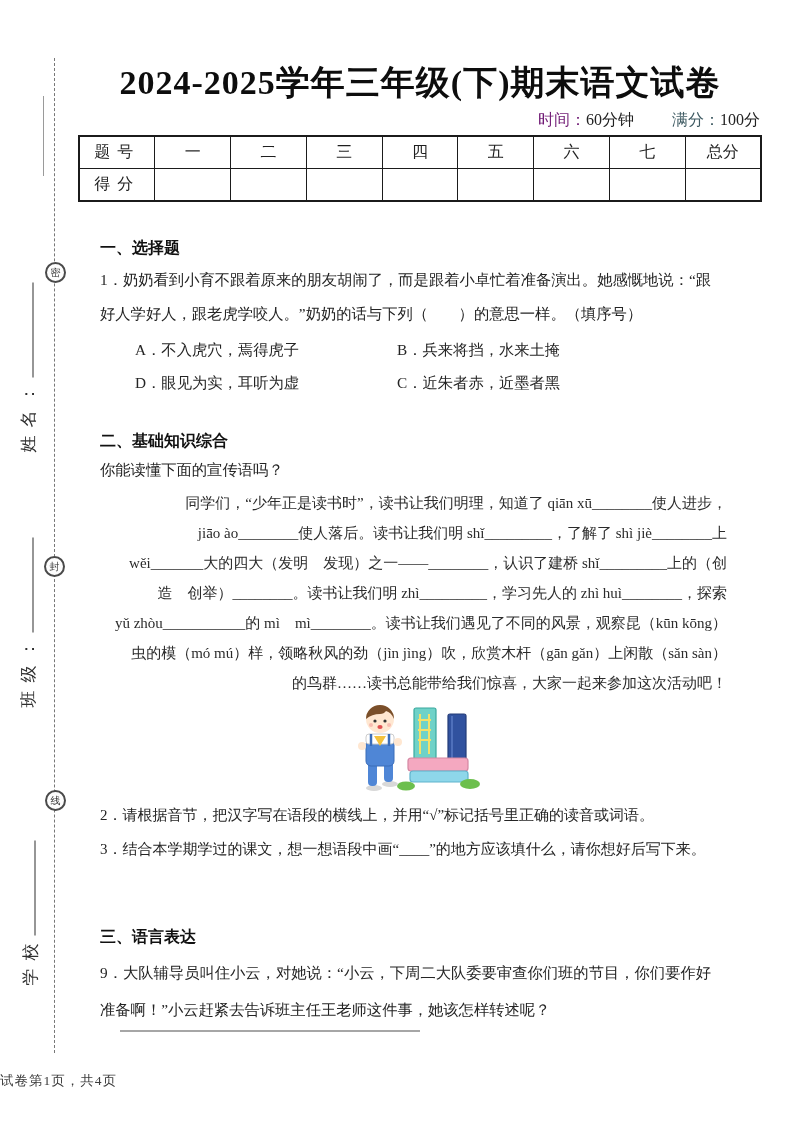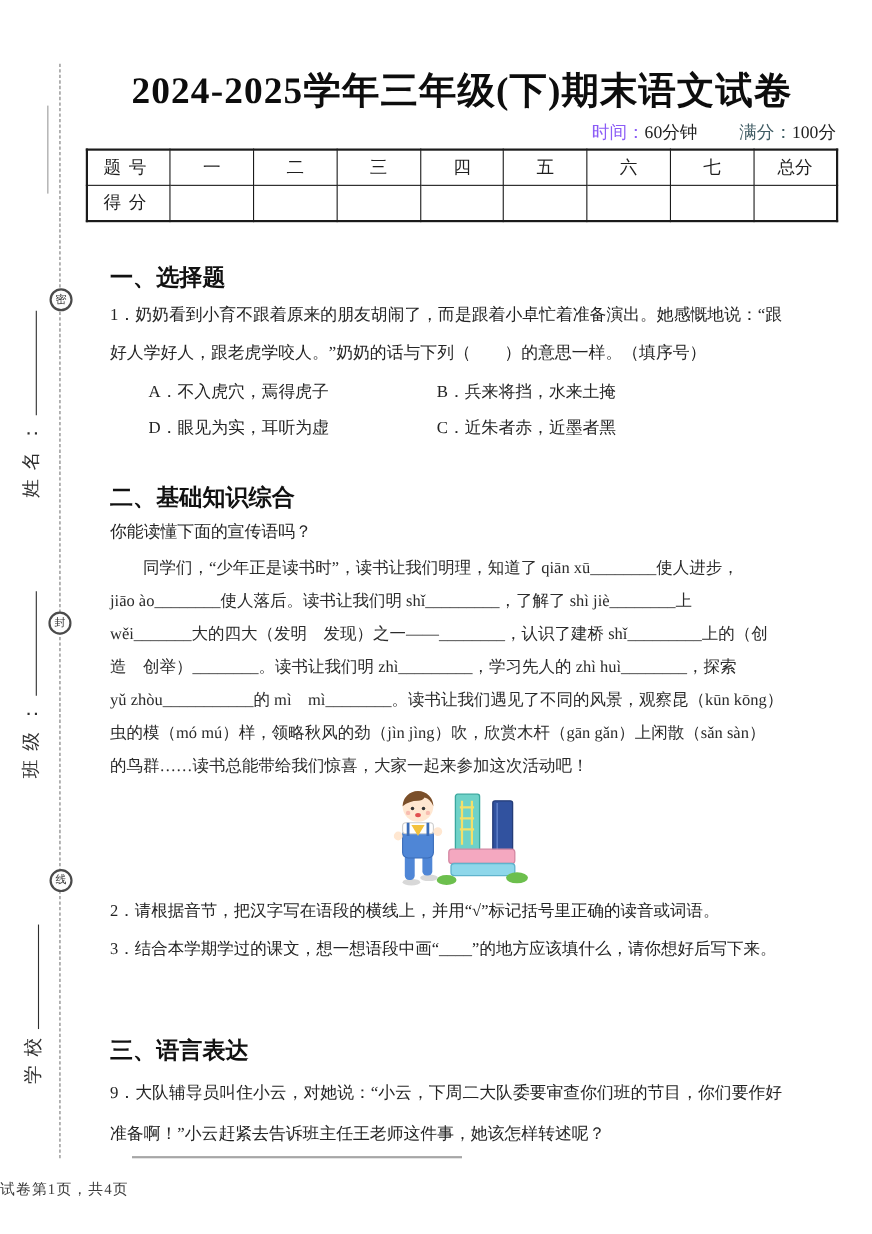--- a/index.html
+++ b/index.html
@@ -42,46 +42,46 @@
   .v-school{left:-45px;top:899px;width:150px;}
   
   .main{position:absolute;left:78px;top:0;width:684px;}
   .title{
     margin-top:60px;text-align:center;
     font-size:34px;font-weight:bold;color:#0d0d0d;letter-spacing:1px;
   }
   .info-line{
     margin-top:4px;text-align:right;font-size:16px;color:#222;padding-right:2px;
   }
-  .info-line .lab-time{color:#8b5cf6;}
+  .info-line .lab-time{color:#701a75;}
   .info-line .lab-score{color:#3f5b63;margin-left:34px;}
   
   table.score{
     margin-top:4px;width:100%;border-collapse:collapse;table-layout:fixed;
     border:2.5px solid #1b1b1b;
   }
   table.score td{
     border:1.2px solid #1b1b1b;height:29px;text-align:center;
     font-size:16px;color:#1f1f1f;
   }
   td.head-label{letter-spacing:7px;}
   
   .content{padding-left:22px;width:627px;font-size:15.3px;color:#242424;}
-  .sec-heading{font-weight:bold;font-size:21px;color:#111;}
+  .sec-heading{font-weight:bold;font-size:16px;color:#111;}
   .q-lines div{line-height:34px;white-space:nowrap;}
   .sec1-head{margin-top:36px;}
   .q1{margin-top:4px;}
   .options{
     margin-top:2px;padding-left:35px;
     display:grid;grid-template-columns:262px 1fr;row-gap:0;
   }
   .options div{line-height:33px;white-space:nowrap;}
   .sec2-head{margin-top:32px;}
   .intro{margin-top:6px;line-height:24px;}
-  .passage{margin-top:6px;}
+  .passage{margin-top:6px;text-align:right;}
   .passage div{line-height:30px;white-space:nowrap;font-size:15px;color:#2b2b2b;}
   
   .illus{width:140px;height:94px;margin:2px auto 0 auto;}
   .q2,.q3{margin-top:10px;line-height:23px;white-space:nowrap;font-size:15px;}
   .q3{margin-top:11px;font-family:Liberation Serif, serif;}
   .sec3-head{margin-top:66px;}
   .q4{margin-top:6px;}
   .q4 div{line-height:37px;white-space:nowrap;}
   .answer-line{
     margin:2px 0 0 20px;width:300px;height:0;

